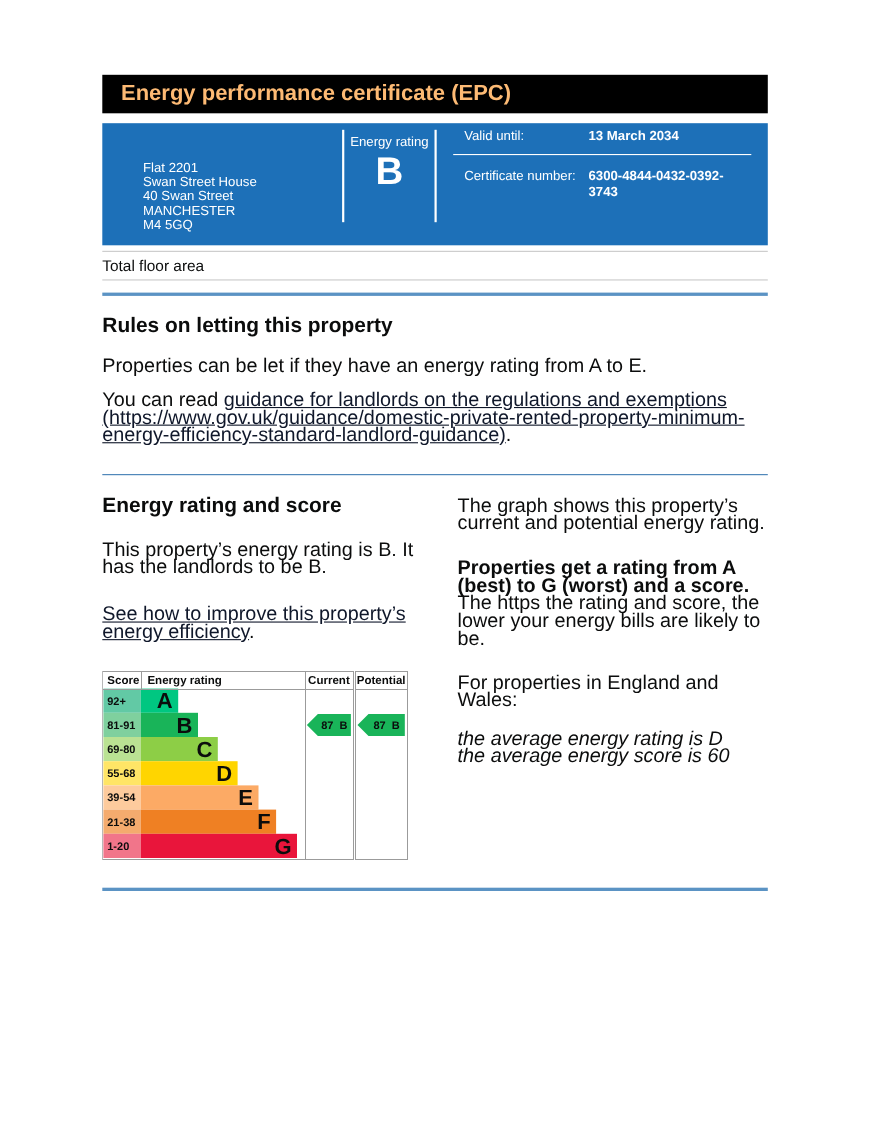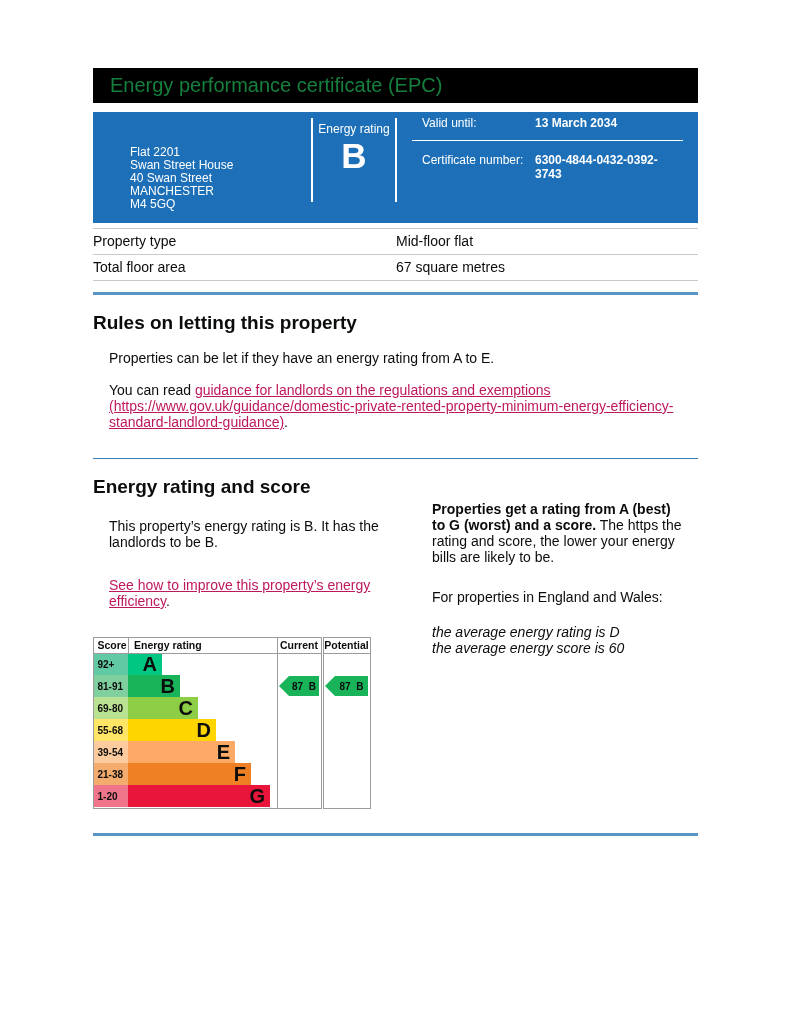--- a/index.html
+++ b/index.html
@@ -4,22 +4,22 @@
 <style>
   html,body { margin:0; padding:0; }
   body {
     width:791px; height:1024px; position:relative; background:#ffffff;
     font-family:"Liberation Sans", sans-serif; color:#0b0c0c;
   }
   .page { position:absolute; left:93px; top:68px; width:605px; }
 
   
   .doc-header {
-    background:#000000; color:#15803d; height:35px; line-height:35px;
-    padding-left:17px; font-size:20px; font-weight:normal; box-sizing:border-box;
+    background:#000000; color:#fdba74; height:35px; line-height:35px;
+    padding-left:17px; font-size:20px; font-weight:bold; box-sizing:border-box;
   }
 
   
   .summary { margin-top:9px; background:#1d70b8; color:#ffffff; height:111px; display:flex; }
   .summary-address { width:218px; box-sizing:border-box; padding:34px 0 0 37px; font-size:12px; line-height:13px; }
   .summary-rating {
     width:86px; box-sizing:border-box; border-left:2px solid #ffffff; border-right:2px solid #ffffff;
     margin:6px 0 21px; text-align:center; padding-top:4px;
   }
   .summary-rating-label { font-size:12px; }
@@ -38,25 +38,25 @@
 
   .divider { border:none; margin:0; }
   .divider-thick { height:3px; background:#5b93c4; }
   .divider-thin { height:1px; background:#3f7cb3; }
   .d1 { margin-top:11px; }
   .d2 { margin-top:28px; }
   .d3 { margin-top:20px; }
 
   h2 { font-size:19px; font-weight:bold; margin:0; line-height:22px; }
   .rules-heading { margin-top:17px; }
-  p { font-size:14px; line-height:16px; margin:16px; }
+  p { font-size:18px; line-height:16px; margin:0; }
   .rules-p1 { margin-top:16px; }
   .rules-p2 { margin-top:15px; overflow-wrap:anywhere; }
 
-  a.link { color:#be185d; cursor:pointer; }
+  a.link { color:#0f172a; cursor:pointer; }
 
   .two-col { display:flex; margin-top:17px; }
   .col-left { width:307px; }
   .col-right { width:282px; margin-left:16px; }
   .col-left p { margin-top:20px; }
   .col-left .link-para { margin-top:27px; }
   .chart-wrap { margin-top:28px; }
 
   .col-right .rp1 { margin-top:2px; }
   .col-right .rp2 { margin-top:25px; }
@@ -95,26 +95,21 @@
       <hr class="meta-sep">
       <div class="meta-row">
         <div class="meta-label">Certificate number:</div>
         <div class="meta-value">6300-4844-0432-0392-3743</div>
       </div>
     </div>
   </div>
 
   <div class="property-table">
     <div class="pt-row">
-      <div class="pt-label">Property type</div>
-      <div class="pt-value">Mid-floor flat</div>
-    </div>
-    <div class="pt-row">
       <div class="pt-label">Total floor area</div>
-      <div class="pt-value">67 square metres</div>
     </div>
   </div>
 
   <div class="divider divider-thick d1"></div>
 
   <h2 class="rules-heading">Rules on letting this property</h2>
   <p class="rules-p1">Properties can be let if they have an energy rating from A to E.</p>
   <p class="rules-p2"><span>You can read </span><a class="link" href="#">guidance for landlords on the regulations and exemptions (https://www.gov.uk/guidance/domestic-private-rented-property-minimum-energy-efficiency-standard-landlord-guidance)</a><span>.</span></p>
 
   <div class="divider divider-thin d2"></div>
@@ -166,20 +161,21 @@
             <text x="206" y="12" font-size="10.5" font-weight="bold" text-anchor="middle" fill="#0b0c0c">Current</text>
             <text x="253.5" y="12" font-size="10.5" font-weight="bold" text-anchor="middle" fill="#0b0c0c">Potential</text>
             <polygon points="186,49 196,39 226,39 226,59 196,59" fill="#19b459"></polygon>
             <text x="211" y="52.5" font-size="10" font-weight="bold" text-anchor="middle" fill="#0b0c0c">87&nbsp;&nbsp;B</text>
             <polygon points="232,49 242,39 275,39 275,59 242,59" fill="#19b459"></polygon>
             <text x="258.5" y="52.5" font-size="10" font-weight="bold" text-anchor="middle" fill="#0b0c0c">87&nbsp;&nbsp;B</text>
           </svg>
       </div>
     </div>
     <div class="col-right">
+      <p class="rp1">The graph shows this property’s current and potential energy rating.</p>
       <p class="rp2"><span class="bold">Properties get a rating from A (best) to G (worst) and a score.</span><span> The https the rating and score, the lower your energy bills are likely to be.</span></p>
       <p class="rp3">For properties in England and Wales:</p>
       <p class="rp4"><span>the average energy rating is D</span><br><span>the average energy score is 60</span></p>
     </div>
   </div>
 
   <div class="divider divider-thick d3"></div>
 
 </div>
 

